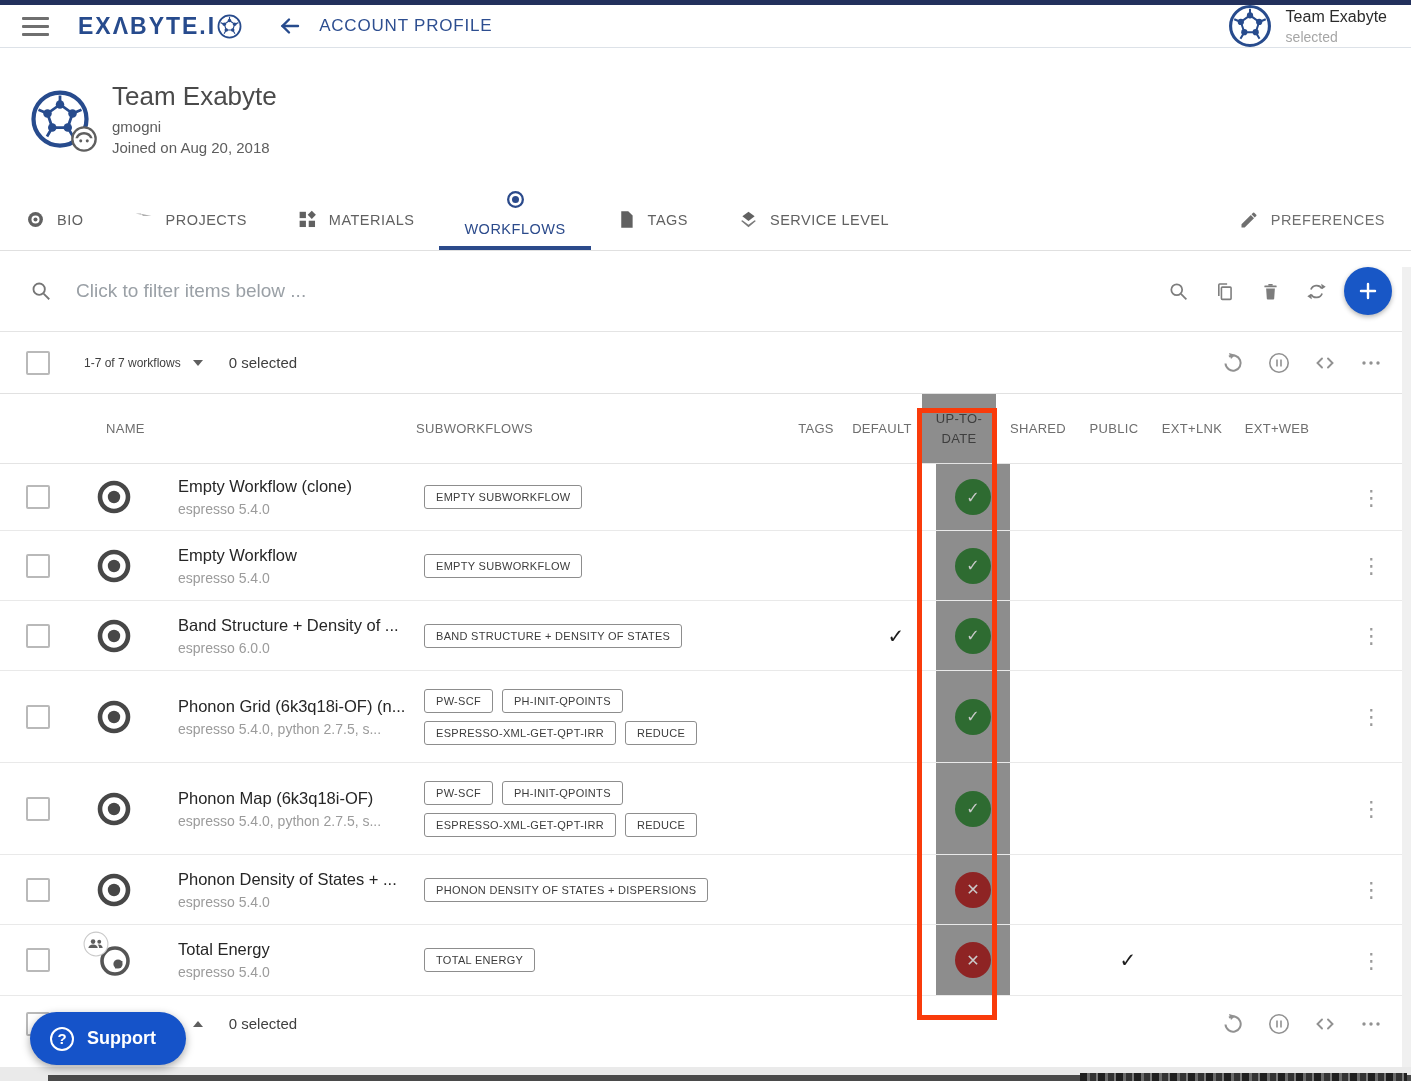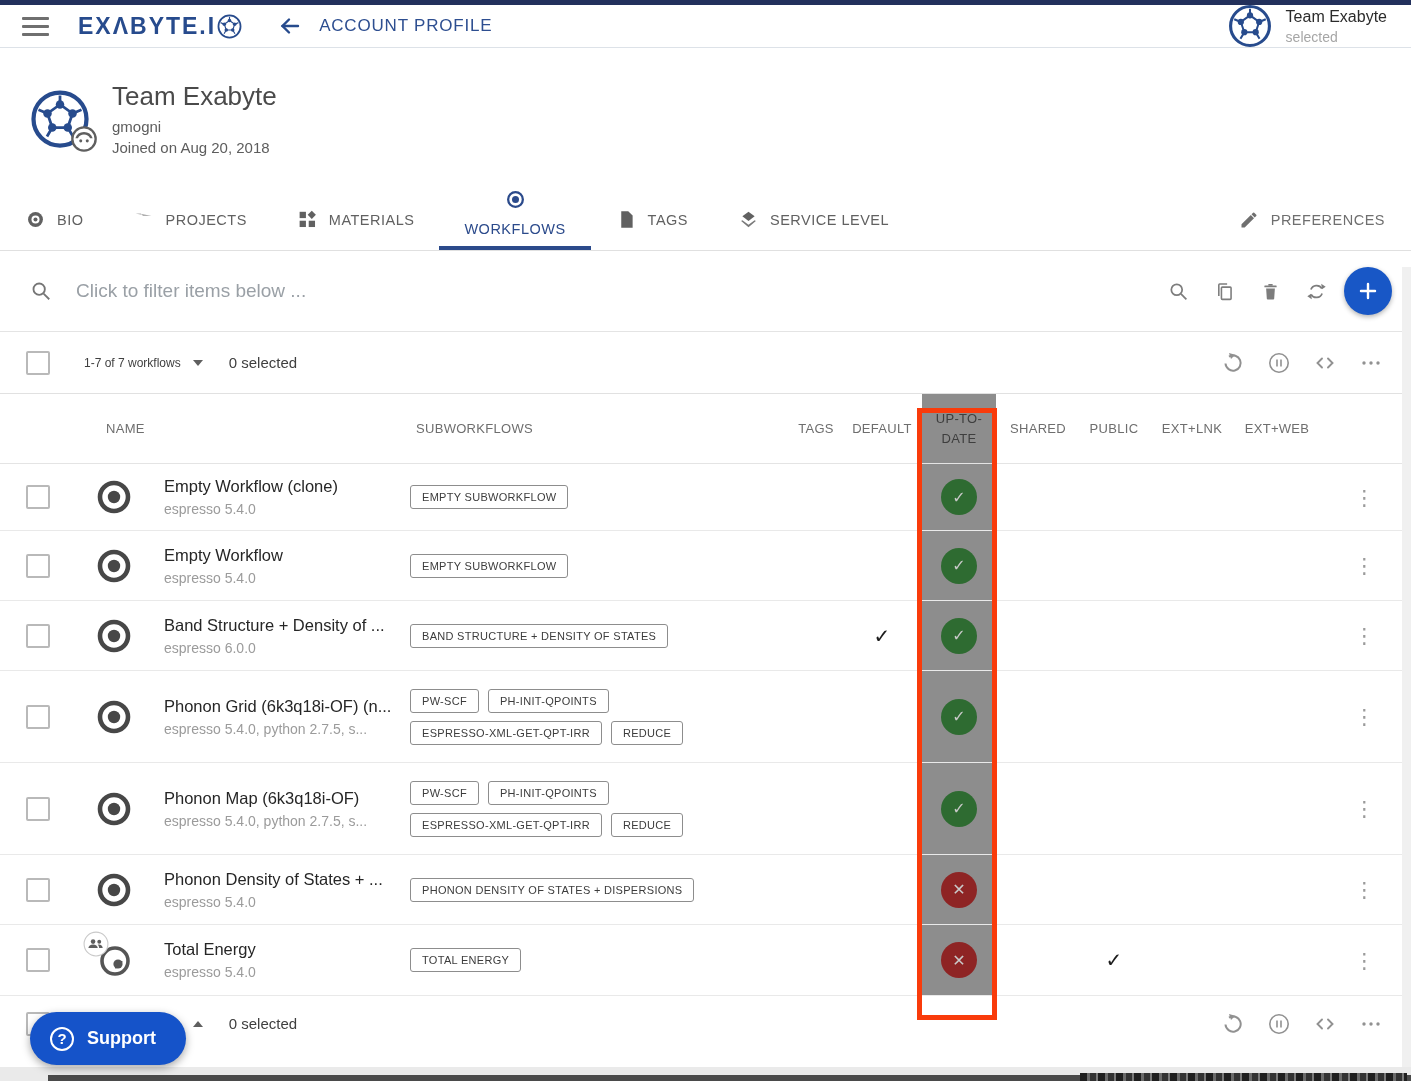--- a/index.html
+++ b/index.html
@@ -80,21 +80,21 @@
   .col-utd{width:74px;flex:none;}
   .col-shared{width:84px;flex:none;}
   .col-public{width:68px;flex:none;}
   .col-extlnk{width:88px;flex:none;}
   .col-extweb{width:82px;flex:none;}
   .col-kebab{flex:1;}
   .utd-bg{background:#8d8d8d;color:#3e3e3e;}
   .row{display:flex;align-items:stretch;border-bottom:1px solid #e9e9e9;box-sizing:border-box;}
   .cell{display:flex;align-items:center;justify-content:center;}
   .cell.col-check{justify-content:flex-start;padding-left:26px;box-sizing:border-box;}
-  .cell.col-name{flex-direction:column;align-items:flex-start;justify-content:center;gap:5px;}
+  .cell.col-name{flex-direction:column;align-items:flex-start;justify-content:center;gap:5px;margin-left:14px;}
   .cell.col-subwf{flex-direction:column;align-items:flex-start;justify-content:center;gap:8px;}
   .wf-name{font-size:16.5px;color:#262626;font-weight:500;}
   .wf-sub{font-size:14px;color:#9b9b9b;}
   .chipline{display:flex;gap:9px;}
   .chip{border:1px solid #8d8d8d;border-radius:3px;padding:5px 11px;font-size:11px;color:#3c3c3c;
         letter-spacing:.3px;background:#fff;white-space:nowrap;}
   .wficon{position:relative;width:38px;height:38px;display:inline-flex;}
   .wficon .badge{position:absolute;left:-12px;top:-10px;width:26px;height:26px;display:inline-flex;}
   .status{width:36px;height:36px;border-radius:50%;display:flex;align-items:center;justify-content:center;
           color:#c9c9c9;font-size:16px;font-weight:bold;}

